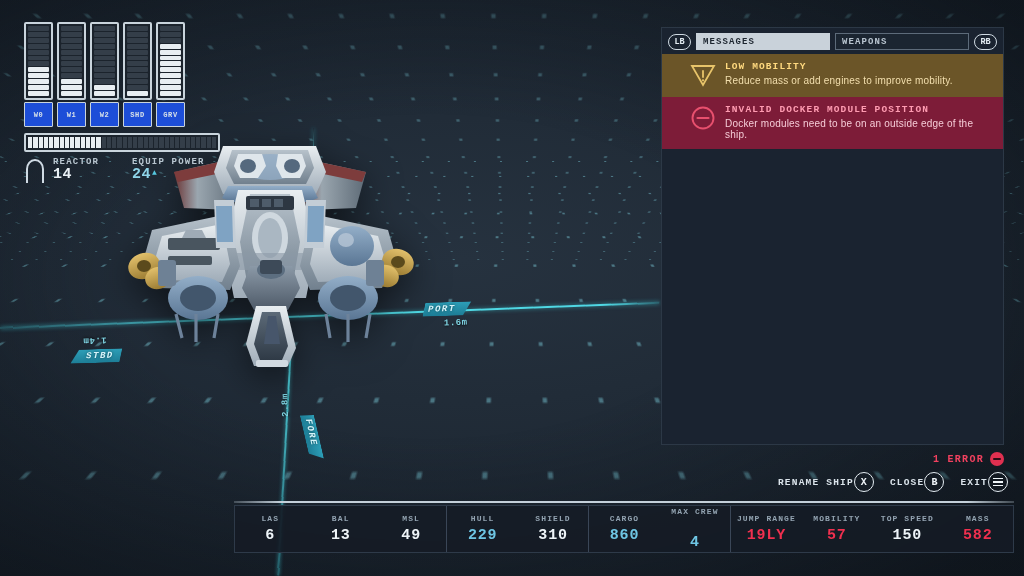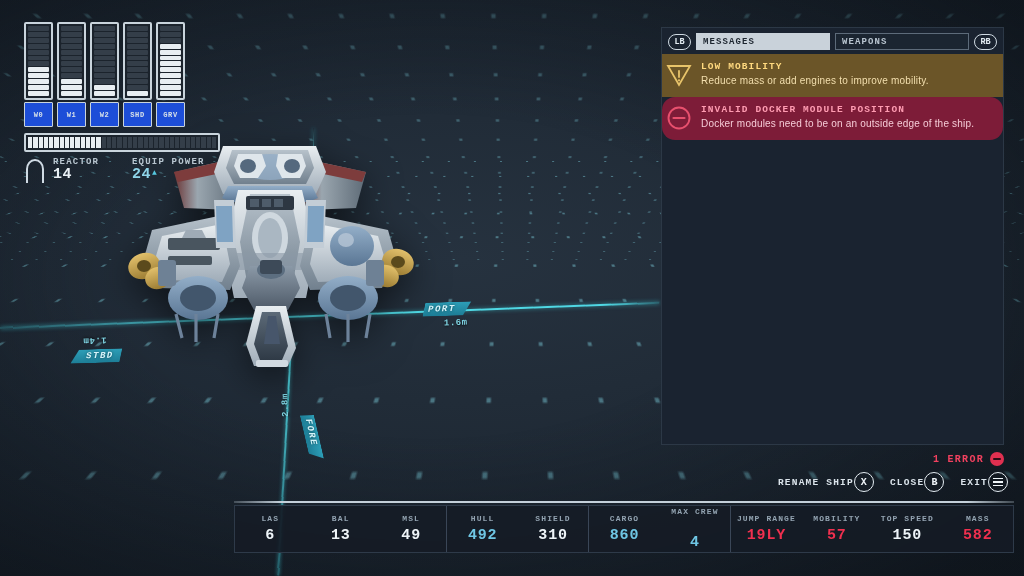--- a/index.html
+++ b/index.html
@@ -184,23 +184,23 @@
     flex:1; height:17px;
     border:1px solid #5d6b7a;
     display:flex; align-items:center;
     padding-left:6px;
     font-family:"Liberation Mono", monospace;
     font-size:9px; font-weight:bold; letter-spacing:1.1px;
   }
   .tab.active { background:#c9d2da; color:#1d2630; border-color:#c9d2da; }
   .tab.inactive { background:#1b2531; color:#b8c4cf; }
 
-  .msg-item { display:flex; padding:7px 4px 9px; gap:9px; align-items:flex-start; }
+  .msg-item { display:flex; padding:7px 28px 9px; gap:9px; align-items:flex-start; }
   .msg-item.warn  { background:#6b5528; }
-  .msg-item.error { background:#7d1c38;border-radius:13px; }
+  .msg-item.error { background:#7d1c38; }
   .msg-ico { width:26px; height:26px; flex:none; margin-top:1px; }
   .msg-title {
     font-family:"Liberation Mono", monospace;
     font-size:9.5px; font-weight:bold; letter-spacing:1.1px;
     margin-bottom:3px;
   }
   .msg-body {
     font-family:"Liberation Sans", sans-serif;
     font-size:10px; letter-spacing:.2px;
   }
@@ -614,21 +614,21 @@
         <div class="stat-val">13</div>
       </div>
       <div class="stat" style="flex: 1 1 0%;">
         <div class="stat-lbl">MSL</div>
         <div class="stat-val">49</div>
       </div>
     </div>
     <div class="stat-group" style="flex: 2 1 0%;">
       <div class="stat" style="flex: 1 1 0%;">
         <div class="stat-lbl">HULL</div>
-        <div class="stat-val cyan">492</div>
+        <div class="stat-val cyan">229</div>
       </div>
       <div class="stat" style="flex: 1 1 0%;">
         <div class="stat-lbl">SHIELD</div>
         <div class="stat-val">310</div>
       </div>
     </div>
     <div class="stat-group" style="flex: 2 1 0%;">
       <div class="stat" style="flex: 1 1 0%;">
         <div class="stat-lbl">CARGO</div>
         <div class="stat-val cyan">860</div>

